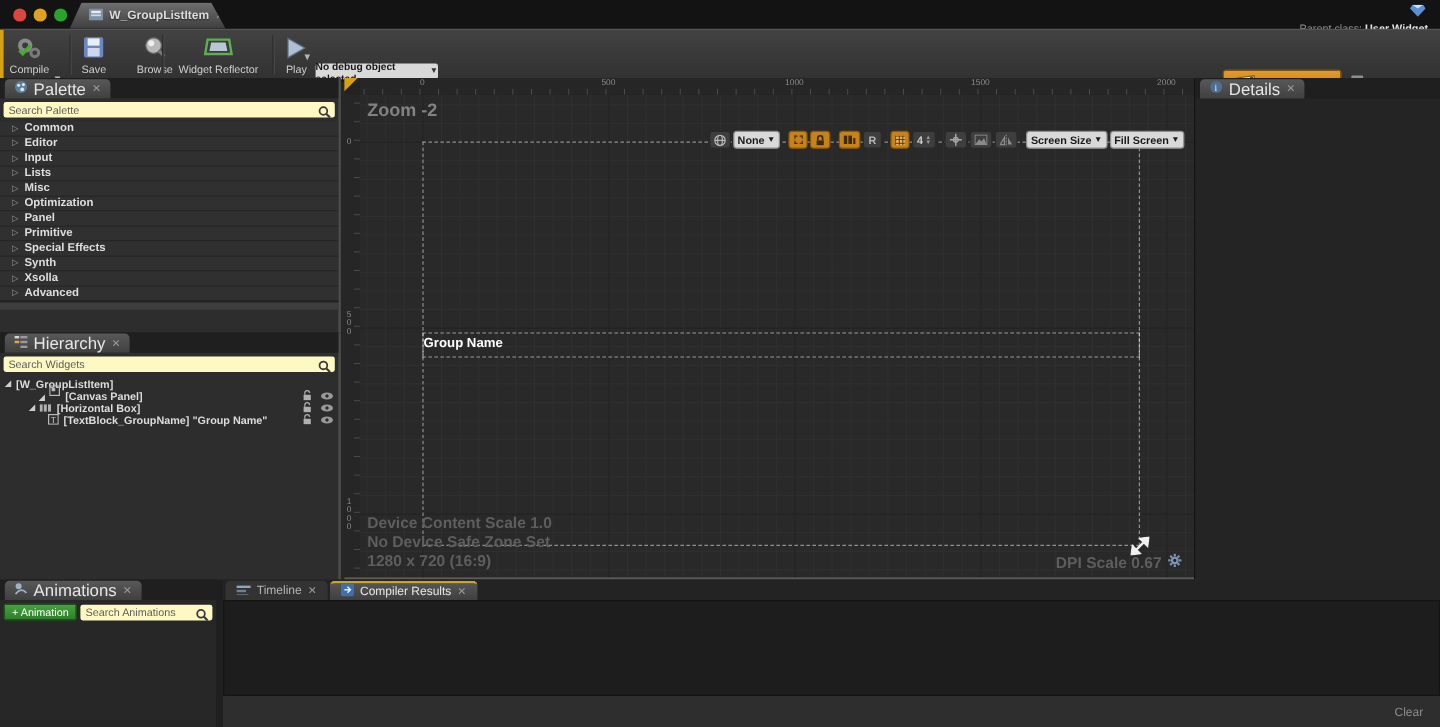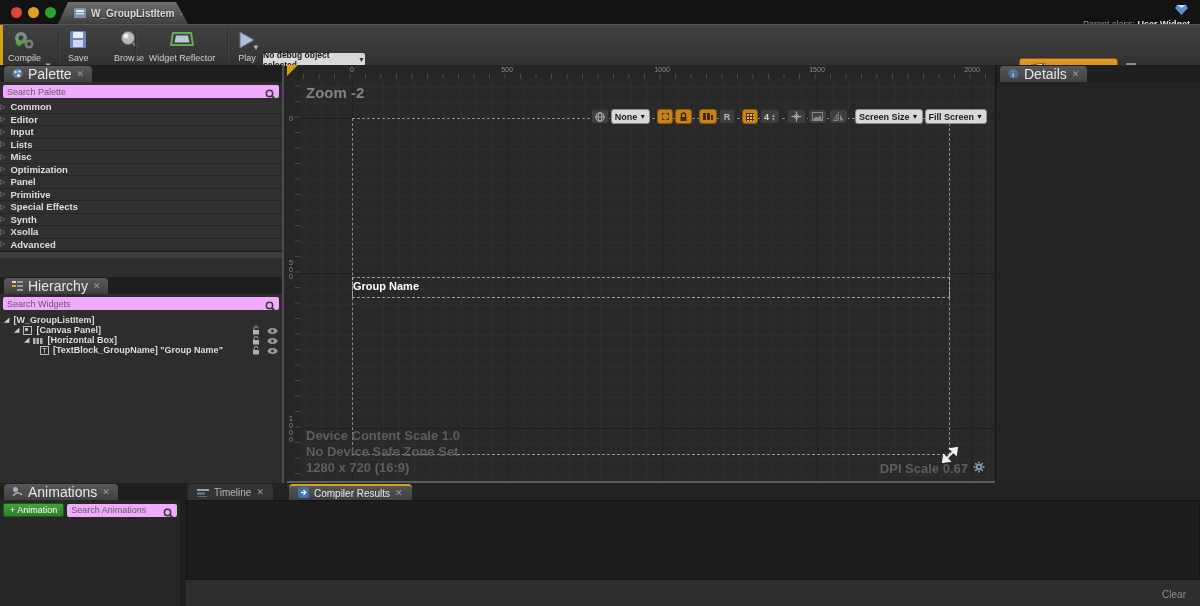--- a/index.html
+++ b/index.html
@@ -38,28 +38,28 @@
     border:1px solid #8a5a0a; border-radius:3px; display:flex; align-items:center; gap:6px; padding:0 10px;
     font-size:12px; font-weight:bold; color:#fff; text-shadow:0 1px 1px #7a4d06; }
   #mode-sep { position:absolute; right:68px; top:37px; color:#8a8a8a; font-size:12px; }
   #mode-graph { position:absolute; right:12px; top:37px; display:flex; align-items:center; gap:5px;
     font-size:12px; font-weight:bold; color:#c9c9c9; }
 
   
   .panel-tabbar { height:17px; background:#1f1f1f; display:flex; align-items:flex-end; }
   .ptab { height:16px; background:linear-gradient(#585858,#404040); border-radius:4px 4px 0 0; display:flex; align-items:center; gap:5px; padding:0 8px; }
   .ptab .lbl { font-size:14px; color:#e6e6e6; }
-  .search { margin:3px; height:13px; background:#f0abfc; border-radius:2px; display:flex; align-items:center; position:relative;padding-left:24px; }
+  .search { margin:3px; height:13px; background:#fef9c3; border-radius:2px; display:flex; align-items:center; position:relative;padding-left:24px; }
   .search input { position:absolute; left:4px; right:16px; top:0; bottom:0; background:transparent; border:none; outline:none;
     font-size:9px; color:#333; font-family:"Liberation Sans",sans-serif; }
   .search input::placeholder { color:#5d5d5d; }
   .search .mag { position:absolute; right:3px; top:1px; }
 
   #palette { position:absolute; left:0; top:65px; width:284px; height:212px; background:#2d2d2d; border-right:2px solid #4e4e4e; }
-  .pal-row { height:12.5px; display:flex; align-items:center; gap:5px; padding-left:0; border-bottom:1px solid #262626; background:#303030; }
+  .pal-row { height:12.5px; display:flex; align-items:center; gap:5px; padding-left:10px; border-bottom:1px solid #262626; background:#303030; }
   .pal-row .exp { color:#9a9a9a; font-size:7px; }
   .pal-row .lbl { font-size:9.5px; font-weight:bold; color:#dedede; }
   #pal-footer { height:7px; background:#3e3e3e; margin-top:0px; border-top:1px solid #1c1c1c; }
 
   #hierarchy { position:absolute; left:0; top:277px; width:284px; height:206px; background:#2d2d2d; border-right:2px solid #4e4e4e; }
   .h-row { height:10px; display:flex; align-items:center; gap:4px; position:relative; }
   .h-row .exp { color:#cfcfcf; font-size:7px; }
   .h-row .lbl { font-size:9px; font-weight:bold; color:#dcdcdc; white-space:nowrap; }
   .h-controls { position:absolute; right:4px; top:0; display:flex; gap:6px; align-items:center; height:10px; }
 
@@ -104,21 +104,21 @@
   #details .body { height:401px; background:#242424; }
 
   
   #bottom { position:absolute; left:0; top:483px; width:1200px; height:102px; background:#2a2a2a; }
   #anim-panel { position:absolute; left:0; top:0; width:180px; height:123px; background:#272727; }
   #anim-toolbar { display:flex; align-items:center; gap:3px; padding:3px; }
   #add-anim { height:14px; background:linear-gradient(#46a13c,#2e7f2a); border:1px solid #1d5a1c; border-radius:2px;
     color:#fff; font-size:9px; font-weight:normal; display:flex; align-items:center; padding:0 6px; white-space:nowrap; }
   #anim-search { flex:1; height:13px; margin:0; }
   #log-panel { position:absolute; left:186px; top:0; width:1014px; height:123px; background:#2e2e2e; }
-  #log-tabs { height:17px; background:#232323; display:flex; align-items:flex-end; gap:16px; }
+  #log-tabs { height:17px; background:#232323; display:flex; align-items:flex-end; gap:2px; }
   .ltab { height:16px; display:flex; align-items:center; gap:5px; padding:0 9px; border-radius:4px 4px 0 0; }
   .ltab.inactive { background:#333333; }
   .ltab.inactive .lbl { color:#b5b5b5; }
   .ltab.active { background:linear-gradient(#555,#3f3f3f); border-top:2px solid #cfa51c; }
   .ltab .lbl { font-size:10px; color:#e8e8e8; }
   #log-body { position:absolute; left:0; top:17px; width:1014px; height:80px; background:#1d1d1d; border:1px solid #141414; }
   #clear-btn { position:absolute; right:14px; bottom:6px; font-size:10px; color:#8d8d8d; }
   #dock-sep { position:absolute; left:180px; top:0; width:6px; height:123px; background:#1f1f1f; }
 </style>
 </head>
@@ -342,21 +342,21 @@
             <circle cx="4.5" cy="4.5" r="3.2" fill="none" stroke="#3a3a3a" stroke-width="1.5"></circle>
             <line x1="7" y1="7" x2="10" y2="10" stroke="#3a3a3a" stroke-width="1.8"></line>
           </svg>
       </span>
     </div>
     <div style="padding-top:2px;">
       <div class="h-row" style="padding-left:4px;">
         <span class="exp">◢</span>
         <span class="lbl">[W_GroupListItem]</span>
       </div>
-      <div class="h-row" style="padding-left:14px;">
+      <div class="h-row" style="padding-left:32px;align-items:flex-end;">
         <span class="exp">◢</span>
         <span><svg width="9" height="9">
               <rect x="0.5" y="0.5" width="8" height="8" fill="none" stroke="#b9b9b9"></rect>
               <rect x="2" y="2" width="3" height="3" fill="#b9b9b9"></rect>
             </svg></span>
         <span class="lbl">[Canvas Panel]</span>
         <span class="h-controls">
           <span><svg width="9" height="9">
                 <path d="M2 4 v-1.5 a2 2 0 0 1 4 0" fill="none" stroke="#b0b0b0"></path>
                 <rect x="1" y="4" width="6" height="4.5" fill="#b0b0b0"></rect>

